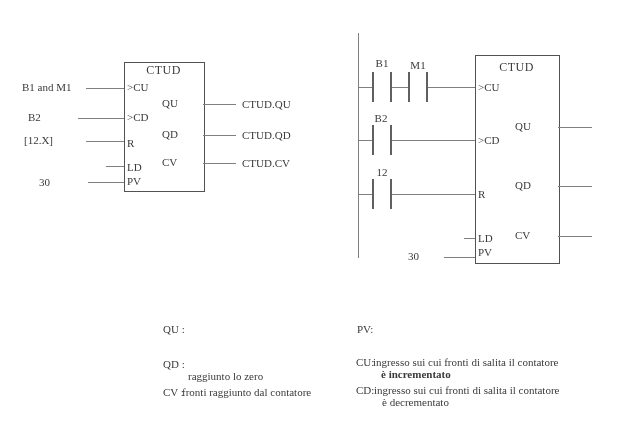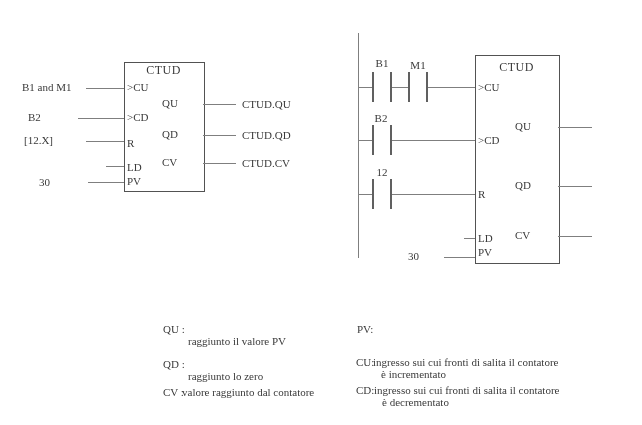--- a/index.html
+++ b/index.html
@@ -91,31 +91,30 @@
   <div class="lbl" style="left:478px;top:246px;">PV</div>
 
   <div class="lbl rgt" style="left:515px;top:120px;width:40px;">QU</div>
   <div class="hl" style="left:558px;top:127px;width:43px;"></div>
   <div class="lbl rgt" style="left:515px;top:179px;width:40px;">QD</div>
   <div class="hl" style="left:558px;top:186px;width:43px;"></div>
   <div class="lbl rgt" style="left:515px;top:229px;width:40px;">CV</div>
   <div class="hl" style="left:558px;top:236px;width:43px;"></div>
 
   <div class="lbl" style="left:163px;top:323px;">QU :</div>
-  <div class="lbl" style="left:188px;top:335px;">raggiunto il valore PV</div>
 
   <div class="lbl" style="left:163px;top:358px;">QD :</div>
   <div class="lbl" style="left:188px;top:370px;">raggiunto lo zero</div>
 
   <div class="lbl" style="left:163px;top:386px;">CV :</div>
-  <div class="lbl" style="left:182px;top:386px;">valore raggiunto dal contatore</div>
+  <div class="lbl" style="left:182px;top:386px;">fronti raggiunto dal contatore</div>
 
   <div class="lbl" style="left:357px;top:323px;">PV:</div>
 
   <div class="lbl" style="left:356px;top:356px;">CU:</div>
   <div class="lbl" style="left:373px;top:356px;">ingresso sui cui fronti di salita il contatore</div>
-  <div class="lbl" style="left:381px;top:368px;">è incrementato</div>
+  <div class="lbl" style="left:381px;top:368px;font-weight:bold;">è incrementato</div>
 
   <div class="lbl" style="left:356px;top:384px;">CD:</div>
   <div class="lbl" style="left:374px;top:384px;">ingresso sui cui fronti di salita il contatore</div>
   <div class="lbl" style="left:382px;top:396px;">è decrementato</div>
 
 </div>
 
 </body></html>

